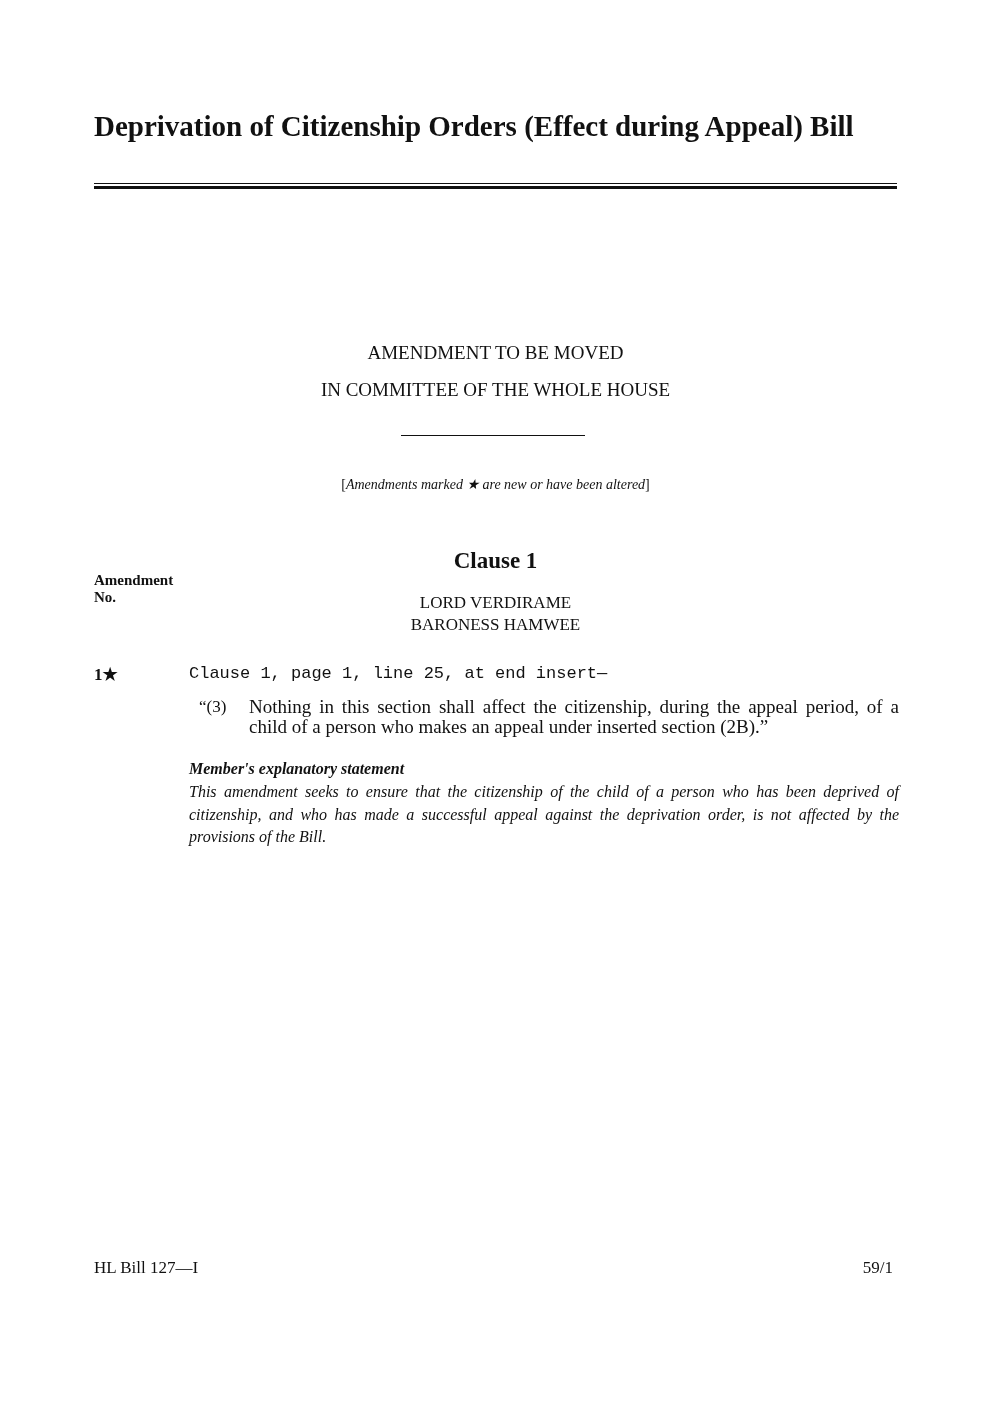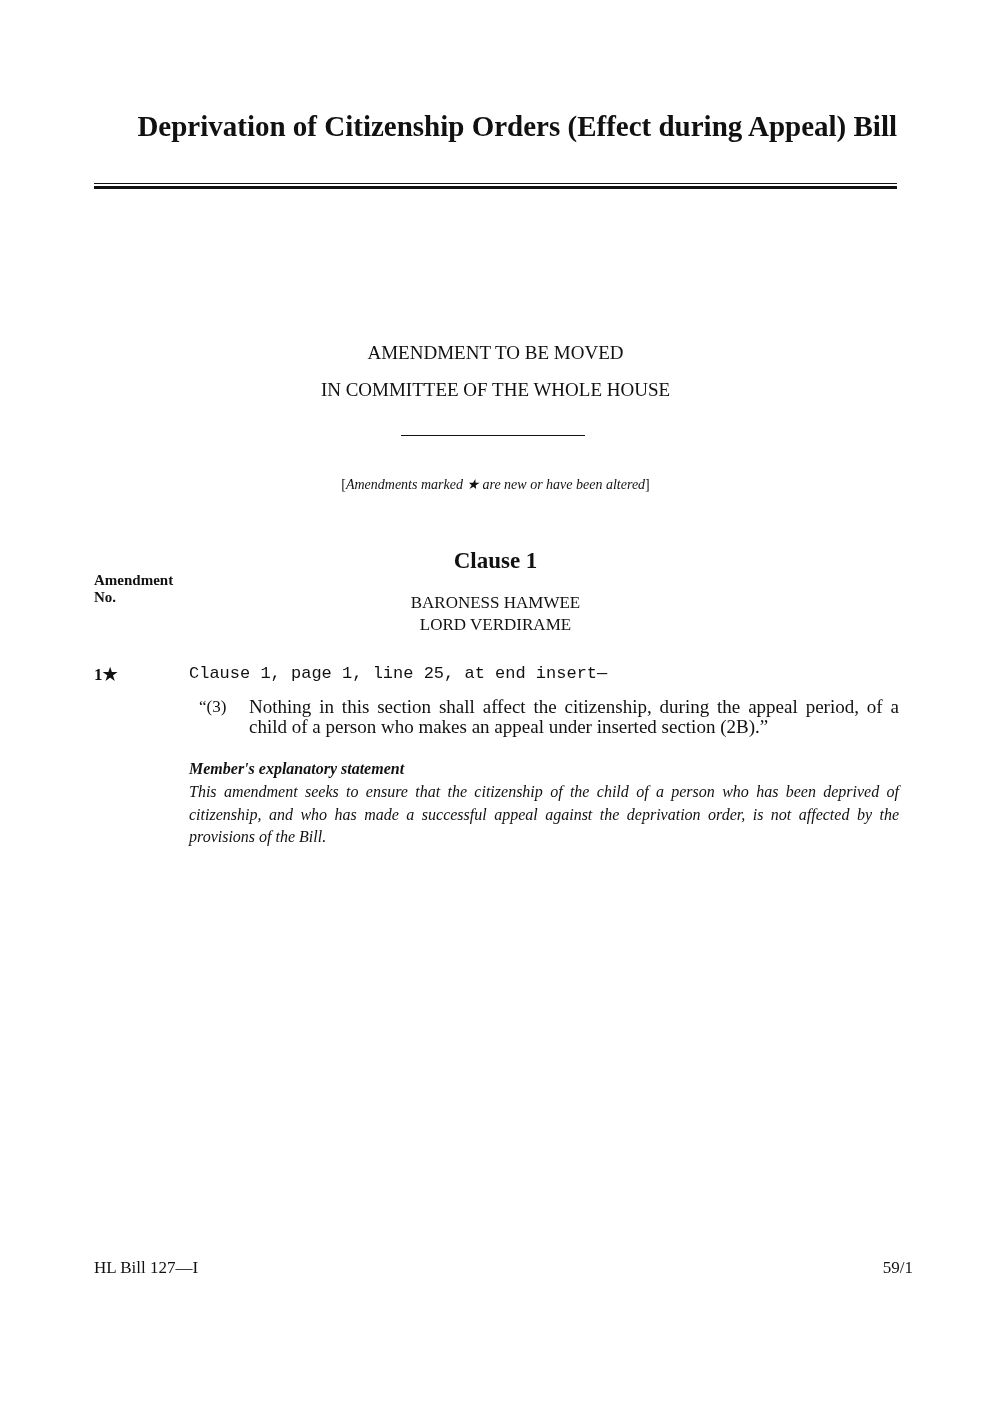--- a/index.html
+++ b/index.html
@@ -4,21 +4,21 @@
   <style>
     html, body { margin: 0; padding: 0; background: #ffffff; }
     body {
       width: 991px; height: 1401px; position: relative; overflow: hidden;
       font-family: "DejaVu Serif", "Liberation Serif", serif;
       color: #111111;
     }
     .abs { position: absolute; }
     .title {
       left: 94px; width: 803px; top: 108px;
-      text-align: right;
+      text-align: left;
       font-family: "Liberation Serif", serif;
       font-weight: bold; font-size: 29px; line-height: 37px;
     }
     .rule-thin { left: 94px; width: 803px; top: 183px; height: 1px; background: #111; }
     .rule-thick { left: 94px; width: 803px; top: 186px; height: 3px; background: #111; }
     .centered { left: 94px; width: 803px; text-align: center; font-family: "Liberation Serif", serif; }
     .heading1 { top: 342px; font-size: 19px; }
     .heading2 { top: 379px; font-size: 19px; }
     .short-rule { left: 401px; width: 184px; top: 435px; height: 1px; background: #111; }
     .note { top: 476px; font-size: 14px; }
@@ -43,21 +43,21 @@
     .stmt-head {
       left: 189px; top: 760px; font-family: "Liberation Serif", serif;
       font-weight: bold; font-style: italic; font-size: 16px;
     }
     .stmt-body {
       left: 189px; width: 710px; top: 781px;
       font-family: "Liberation Serif", serif; font-style: italic;
       font-size: 16px; line-height: 22.5px; text-align: justify;
     }
     .footer-left { left: 94px; top: 1258px; font-family: "Liberation Serif", serif; font-size: 17px; }
-    .footer-right { right: 78px; top: 1258px; font-family: "Liberation Serif", serif; font-size: 17px; }
+    .footer-right { right: 98px; top: 1258px; font-family: "Liberation Serif", serif; font-size: 17px; }
   </style>
 </head>
 <body>
 
 <div class="abs title">Deprivation of Citizenship Orders (Effect during Appeal) Bill</div>
 <div class="abs rule-thin"></div>
 <div class="abs rule-thick"></div>
 
 <div class="abs centered heading1">AMENDMENT TO BE MOVED</div>
 <div class="abs centered heading2">IN COMMITTEE OF THE WHOLE HOUSE</div>
@@ -66,22 +66,22 @@
 <div class="abs centered note"><span>[</span><i>Amendments marked ★ are new or have been altered</i><span>]</span></div>
 
 <div class="abs amd-label">
   <div>Amendment</div>
   <div>No.</div>
 </div>
 
 <div class="abs centered clause-head">Clause 1</div>
 
 <div class="abs centered sponsors">
+  <div>LORD VERDIRAME</div>
   <div>BARONESS HAMWEE</div>
-  <div>LORD VERDIRAME</div>
 </div>
 
 <div class="abs amd-no">1★</div>
 <div class="abs amd-instr">Clause 1, page 1, line 25, at end insert—</div>
 <div class="abs subsec-no">“(3)</div>
 <div class="abs subsec-text">Nothing in this section shall affect the citizenship, during the appeal period, of a child of a person who makes an appeal under inserted section (2B).”</div>
 
 <div class="abs stmt-head">Member's explanatory statement</div>
 <div class="abs stmt-body">This amendment seeks to ensure that the citizenship of the child of a person who has been deprived of citizenship, and who has made a successful appeal against the deprivation order, is not affected by the provisions of the Bill.</div>
 

